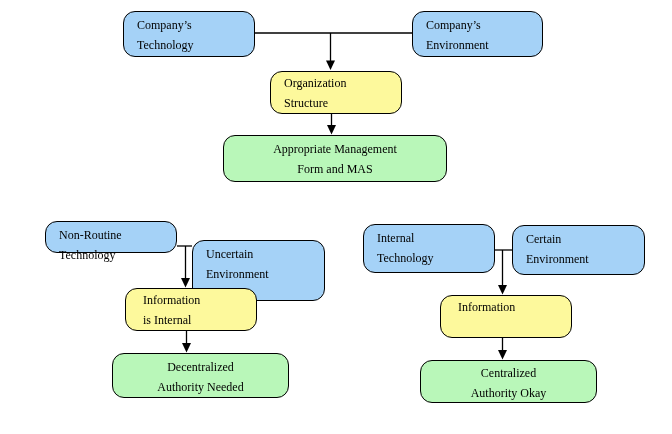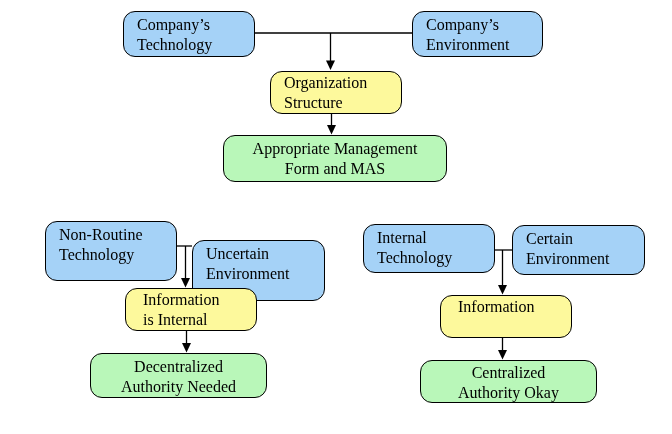--- a/index.html
+++ b/index.html
@@ -6,21 +6,21 @@
   .canvas{
     position:relative;width:672px;height:434px;background:#ffffff;overflow:hidden;
     font-family:"Liberation Serif","DejaVu Serif",serif;color:#000;
   }
   .connectors{position:absolute;left:0;top:0;}
   .connectors line{stroke:#000;stroke-width:1.3;}
   .connectors polygon{fill:#000;}
   .node{
     position:absolute;box-sizing:border-box;
     border:1.3px solid #000;border-radius:12px;
-    font-size:16px;line-height:20px;
+    font-size:12px;line-height:20px;
     padding:3px 4px 0 13px;white-space:nowrap;
   }
   .node.blue{background:var(--blue,#a5d2f7);}
   .node.yellow{background:var(--yellow,#fdf99c);}
   .node.green{background:var(--green,#b9f7b9);}
   .node.center{text-align:center;padding-left:4px;}
 </style>
 </head>
 <body>
 
@@ -57,33 +57,33 @@
   </div>
   <div class="node yellow" style="left:270px;top:71px;width:132px;height:43px;padding-top:1px">
     <div>Organization</div>
     <div>Structure</div>
   </div>
   <div class="node green center" style="left:223px;top:135px;width:224px;height:47px">
     <div>Appropriate Management</div>
     <div>Form and MAS</div>
   </div>
 
-  <div class="node blue" style="left:45px;top:221px;width:132px;height:60px">
+  <div class="node blue" style="left:45px;top:221px;width:132px;height:32px">
     <div>Non-Routine</div>
     <div>Technology</div>
   </div>
   <div class="node blue" style="left:192px;top:240px;width:133px;height:61px">
     <div>Uncertain</div>
     <div>Environment</div>
   </div>
   <div class="node yellow" style="left:125px;top:288px;width:132px;height:43px;padding-top:1px;padding-left:17px">
     <div>Information</div>
     <div>is Internal</div>
   </div>
-  <div class="node green center" style="left:90px;top:353px;width:177px;height:45px">
+  <div class="node green center" style="left:112px;top:353px;width:177px;height:45px">
     <div>Decentralized</div>
     <div>Authority Needed</div>
   </div>
 
   <div class="node blue" style="left:363px;top:224px;width:132px;height:49px">
     <div>Internal</div>
     <div>Technology</div>
   </div>
   <div class="node blue" style="left:512px;top:225px;width:133px;height:50px">
     <div>Certain</div>

